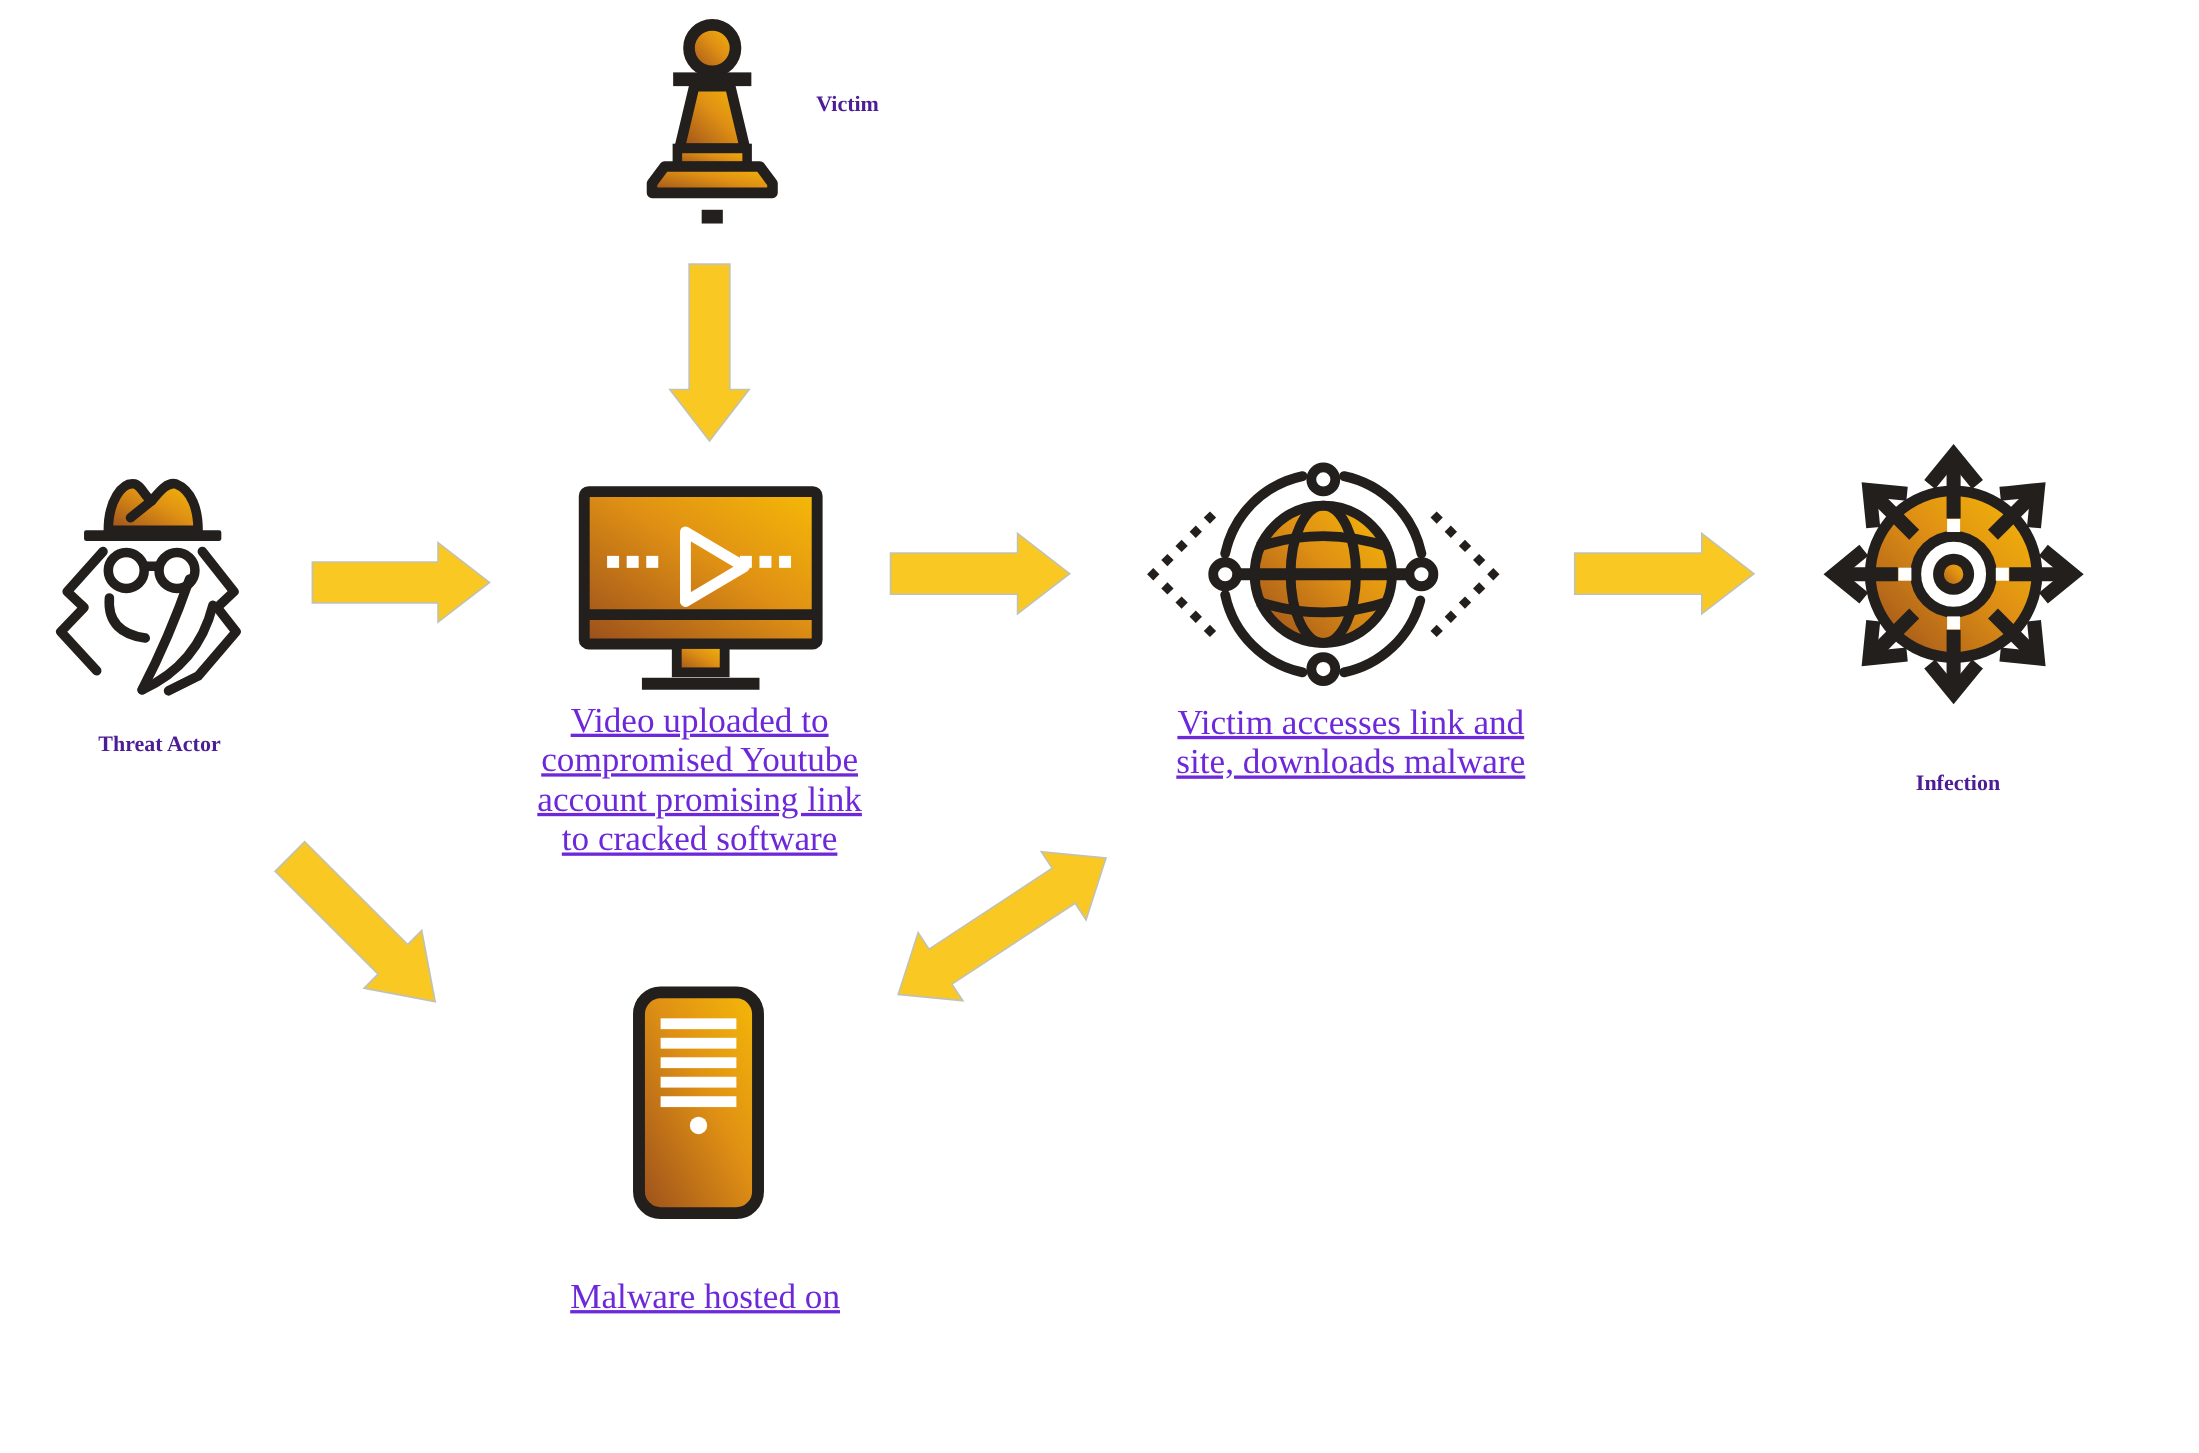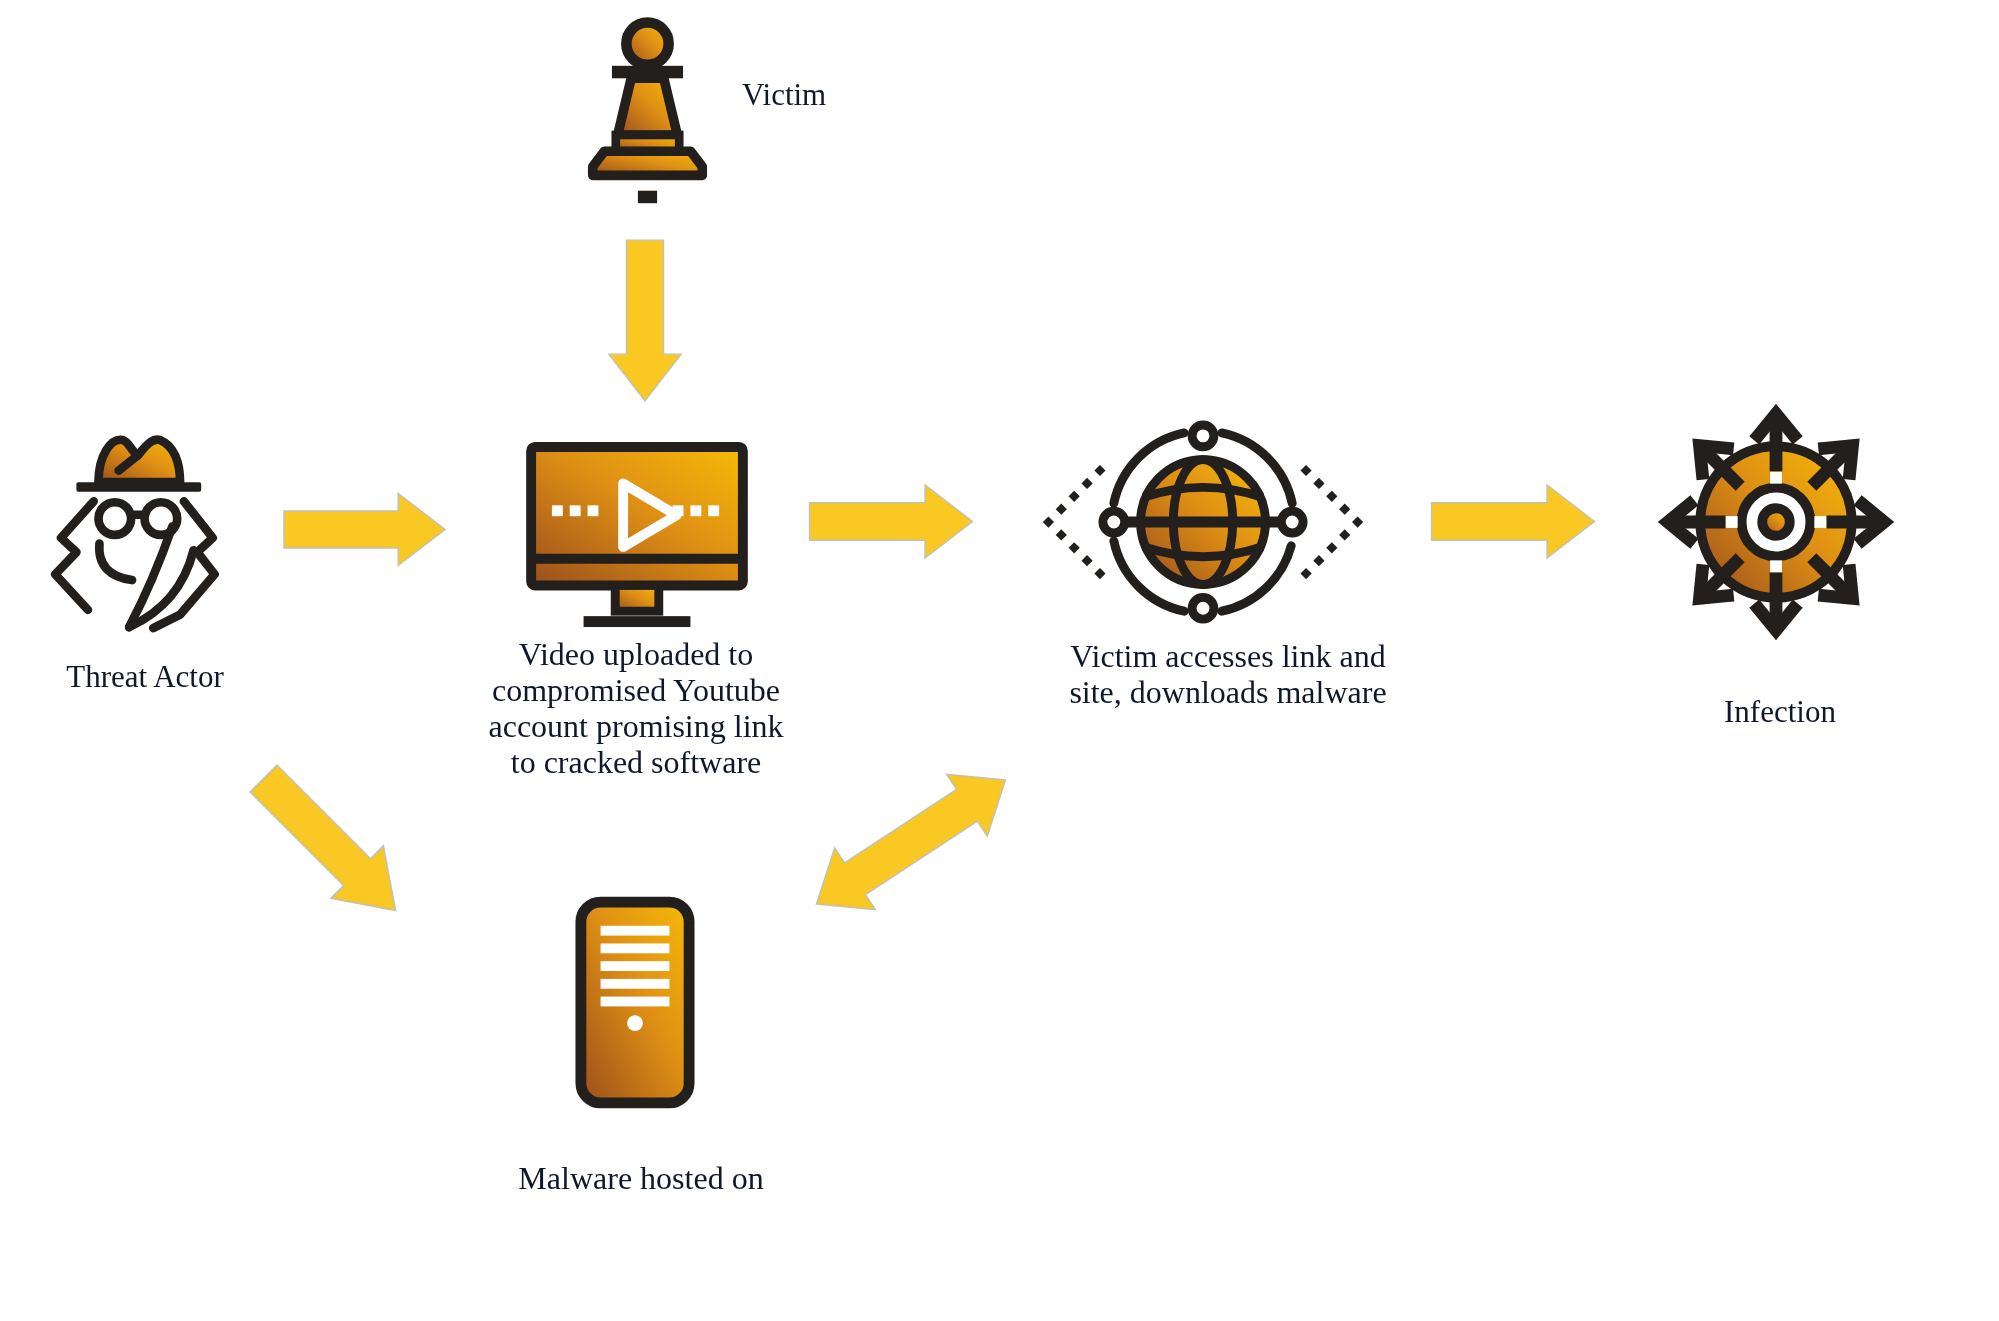--- a/index.html
+++ b/index.html
@@ -1,20 +1,20 @@
 <!DOCTYPE html>
 <html><head>
 <meta charset="utf-8">
 <style>
   html,body{margin:0;padding:0;background:#ffffff;}
   #canvas{position:relative;width:1999px;height:1321px;background:#ffffff;overflow:hidden;
           font-family:"Liberation Serif","DejaVu Serif",serif;color:#3E4A59;}
   .abs{position:absolute;}
-  .label{font-size:31px;line-height:38px;color:#0f172a;}
-  .caption{font-size:32px;line-height:36px;text-align:center;color:#0f172a;}
+  .label{font-size:20px;line-height:38px;color:#4c1d95;font-weight:bold;}
+  .caption{font-size:32px;line-height:36px;text-align:center;color:#6d28d9;text-decoration:underline;}
   svg{display:block;overflow:visible;}
   .arrow-poly{fill:#F9C822;stroke:#c2c2b2;stroke-width:1.5;}
 </style>
 </head>
 <body>
 
 <div id="canvas">
 
   <div class="abs" style="left:585px;top:12px;width:125px;">
     <svg width="125" height="196" viewBox="0 0 130 204">

